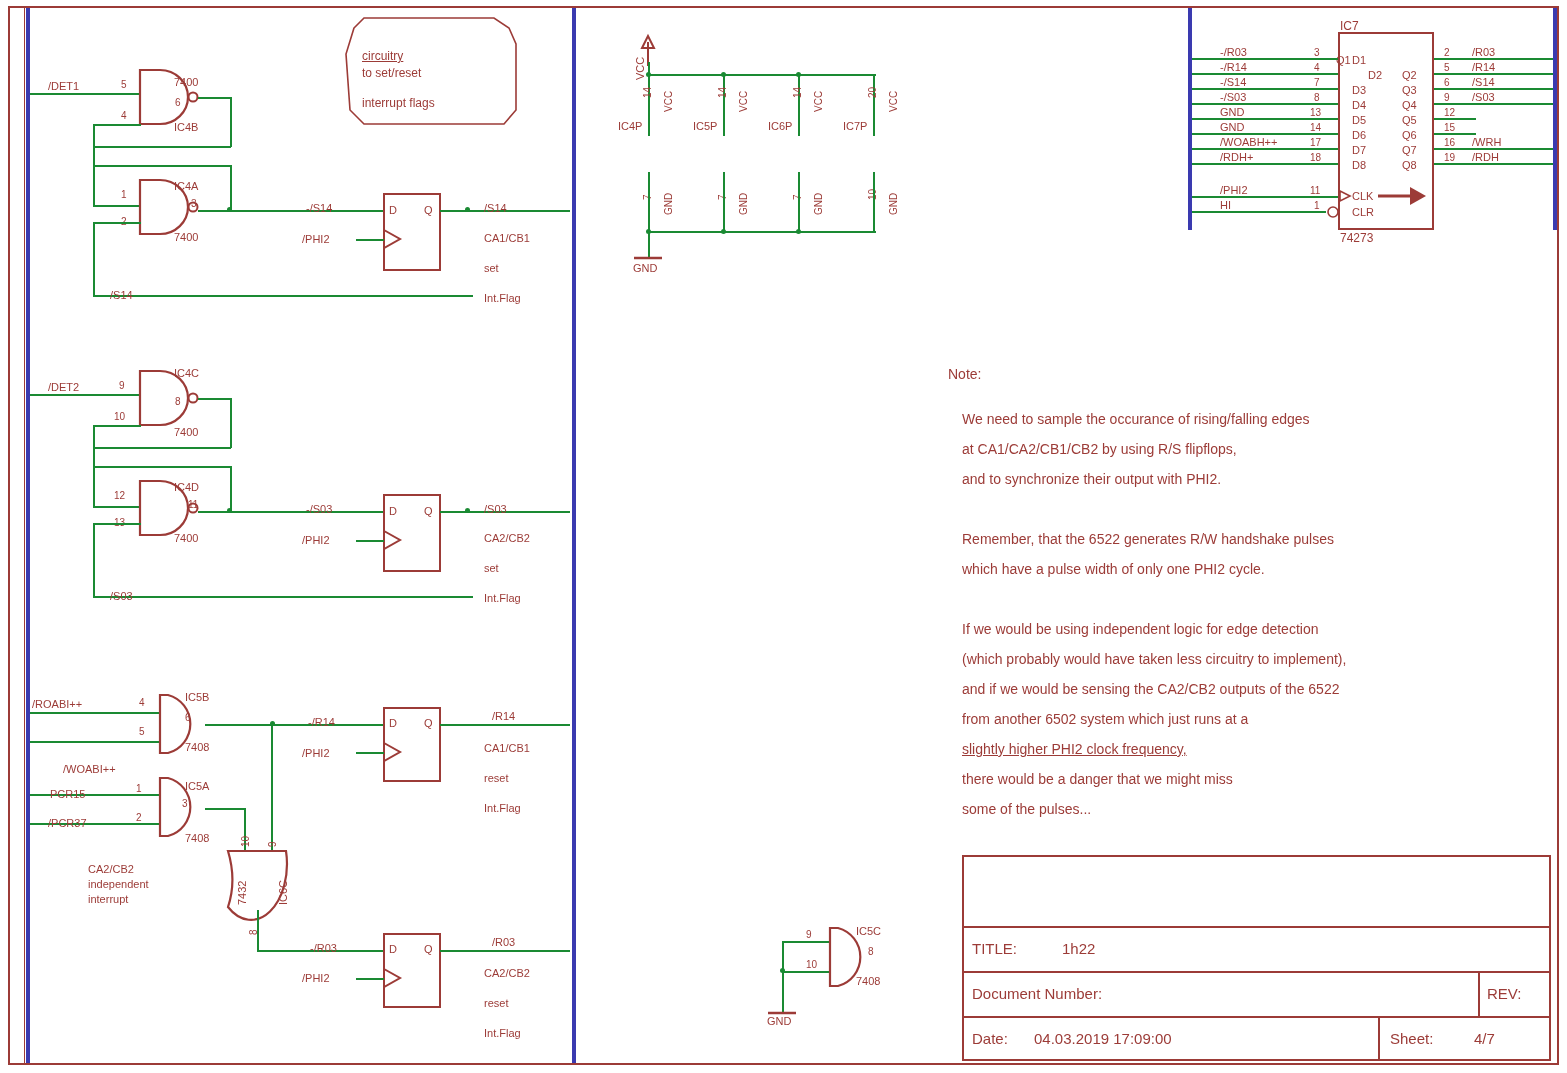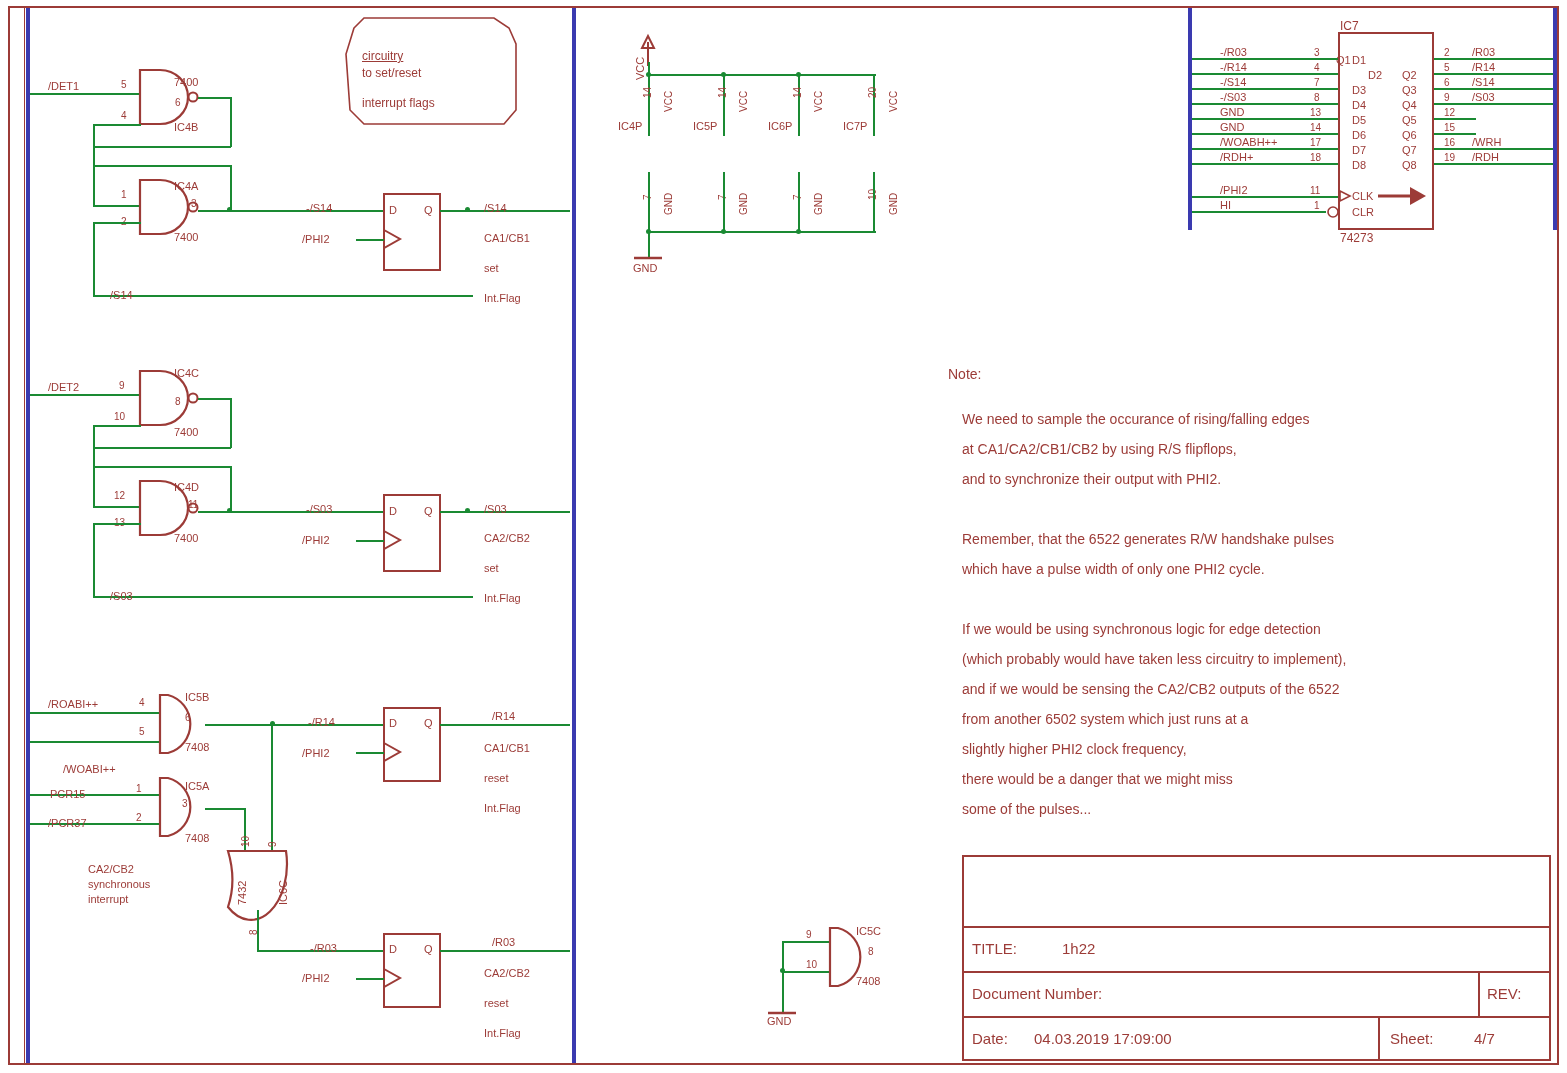--- a/index.html
+++ b/index.html
@@ -162,21 +162,21 @@
   <div class="netname" style="left:302px;top:534px;">/PHI2</div>
   <div class="wire wh" style="left:440px;top:511px;width:130px;"></div>
   <div class="dot" style="left:465px;top:508px;"></div>
   <div class="netname" style="left:484px;top:503px;">/S03</div>
   <div class="lbl" style="left:484px;top:532px;">CA2/CB2</div>
   <div class="lbl" style="left:484px;top:562px;">set</div>
   <div class="lbl" style="left:484px;top:592px;">Int.Flag</div>
 
   <div class="wire wh" style="left:30px;top:712px;width:130px;"></div>
   <div class="wire wh" style="left:30px;top:741px;width:130px;"></div>
-  <div class="netname" style="left:48px;top:698px;text-align:center;">/ROABI++</div>
+  <div class="netname" style="left:32px;top:698px;text-align:center;">/ROABI++</div>
   <div class="netname" style="left:63px;top:727px;margin-top:36px;">/WOABI++</div>
   <div class="pin" style="left:139px;top:697px;">4</div>
   <div class="pin" style="left:139px;top:726px;">5</div>
 
   <svg width="58" height="62" style="left:160px;top:695px;">
     <path d="M0,0 L8,0 A30,30 0 0 1 8,58 L0,58 Z" fill="none" stroke="#9c3b37" stroke-width="2.2"></path>
   </svg>
   <div class="lbl" style="left:185px;top:691px;">IC5B</div>
   <div class="lbl" style="left:185px;top:741px;">7408</div>
   <div class="pin" style="left:185px;top:712px;">6</div>
@@ -210,21 +210,21 @@
   <div class="pin" style="left:136px;top:812px;">2</div>
 
   <svg width="58" height="62" style="left:160px;top:778px;">
     <path d="M0,0 L8,0 A30,30 0 0 1 8,58 L0,58 Z" fill="none" stroke="#9c3b37" stroke-width="2.2"></path>
   </svg>
   <div class="lbl" style="left:185px;top:780px;">IC5A</div>
   <div class="lbl" style="left:185px;top:832px;">7408</div>
   <div class="pin" style="left:182px;top:798px;">3</div>
 
   <div class="lbl" style="left:88px;top:863px;">CA2/CB2</div>
-  <div class="lbl" style="left:88px;top:878px;">synchronous</div>
+  <div class="lbl" style="left:88px;top:878px;">independent</div>
   <div class="lbl" style="left:88px;top:893px;">interrupt</div>
 
   <div class="wire wh" style="left:205px;top:808px;width:40px;"></div>
   <div class="wire wv" style="left:244px;top:808px;height:44px;"></div>
   <div class="wire wv" style="left:271px;top:724px;height:128px;"></div>
 
   <svg width="72" height="60" style="left:228px;top:851px;">
     <path d="M0,0 C6,20 6,38 0,56 L0,56 A36,56 0 0 0 58,0 Z" fill="none" stroke="#9c3b37" stroke-width="2.2" transform="translate(0,0)"></path>
   </svg>
   <div class="lbl vert" style="left:236px;top:905px;">7432</div>
@@ -401,25 +401,25 @@
   <div class="netname" style="left:1472px;top:91px;">/S03</div>
   <div class="netname" style="left:1472px;top:136px;">/WRH</div>
   <div class="netname" style="left:1472px;top:151px;">/RDH</div>
 
   <div class="note" style="left:948px;top:366px;">Note:</div>
   <div class="note" style="left:962px;top:411px;">We need to sample the occurance of rising/falling edges</div>
   <div class="note" style="left:962px;top:441px;">at CA1/CA2/CB1/CB2 by using R/S flipflops,</div>
   <div class="note" style="left:962px;top:471px;">and to synchronize their output with PHI2.</div>
   <div class="note" style="left:962px;top:531px;">Remember, that the 6522 generates R/W handshake pulses</div>
   <div class="note" style="left:962px;top:561px;">which have a pulse width of only one PHI2 cycle.</div>
-  <div class="note" style="left:962px;top:621px;">If we would be using synchronous logic for edge detection</div>
+  <div class="note" style="left:962px;top:621px;">If we would be using independent logic for edge detection</div>
   <div class="note" style="left:962px;top:651px;">(which probably would have taken less circuitry to implement),</div>
   <div class="note" style="left:962px;top:681px;">and if we would be sensing the CA2/CB2 outputs of the 6522</div>
   <div class="note" style="left:962px;top:711px;">from another 6502 system which just runs at a</div>
-  <div class="note" style="left:962px;top:741px;">slightly higher PHI2 clock frequency,</div>
+  <div class="note" style="left:962px;top:741px;text-decoration:underline;">slightly higher PHI2 clock frequency,</div>
   <div class="note" style="left:962px;top:771px;">there would be a danger that we might miss</div>
   <div class="note" style="left:962px;top:801px;">some of the pulses...</div>
 
   <div class="wire wh" style="left:782px;top:941px;width:48px;"></div>
   <div class="wire wh" style="left:782px;top:971px;width:48px;"></div>
   <div class="wire wv" style="left:782px;top:941px;height:72px;"></div>
   <div class="dot" style="left:780px;top:968px;"></div>
   <svg width="30" height="12" style="left:768px;top:1011px;">
     <line x1="0" y1="2" x2="28" y2="2" stroke="#9c3b37" stroke-width="2.5"></line>
   </svg>

